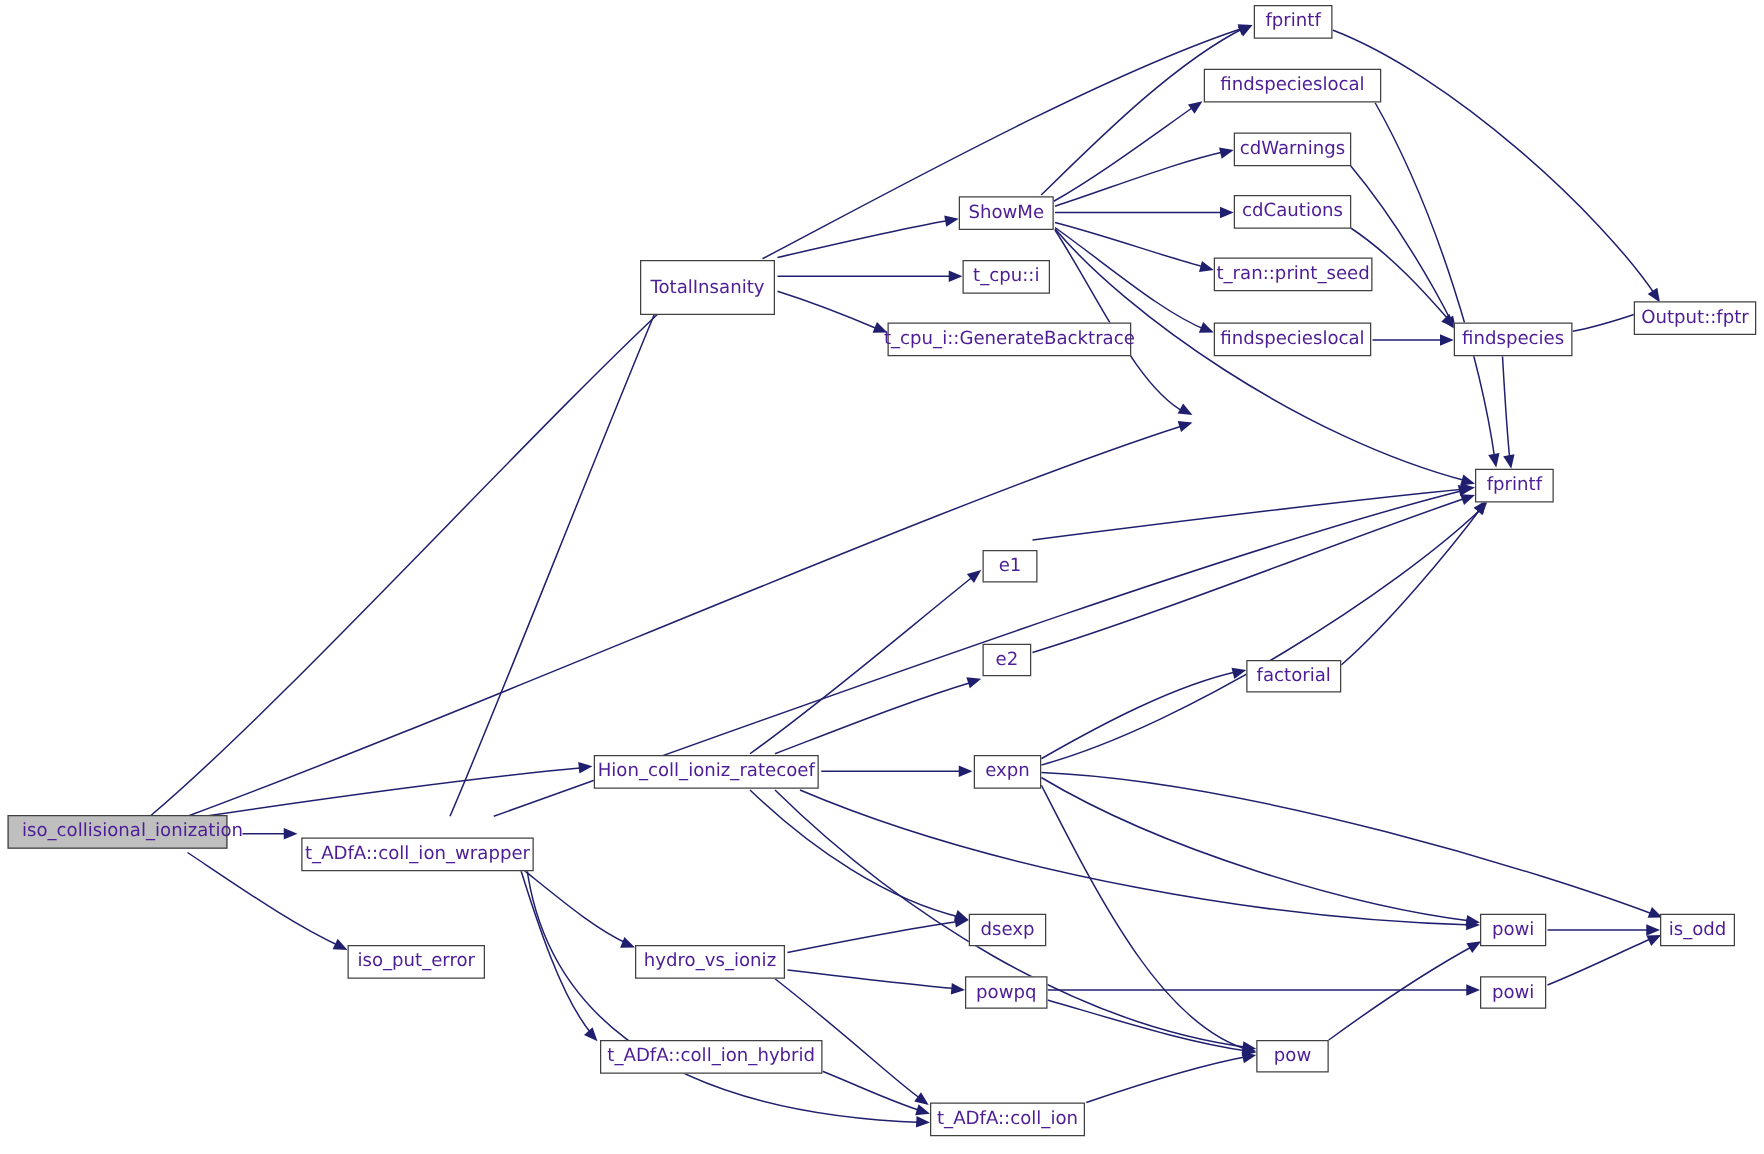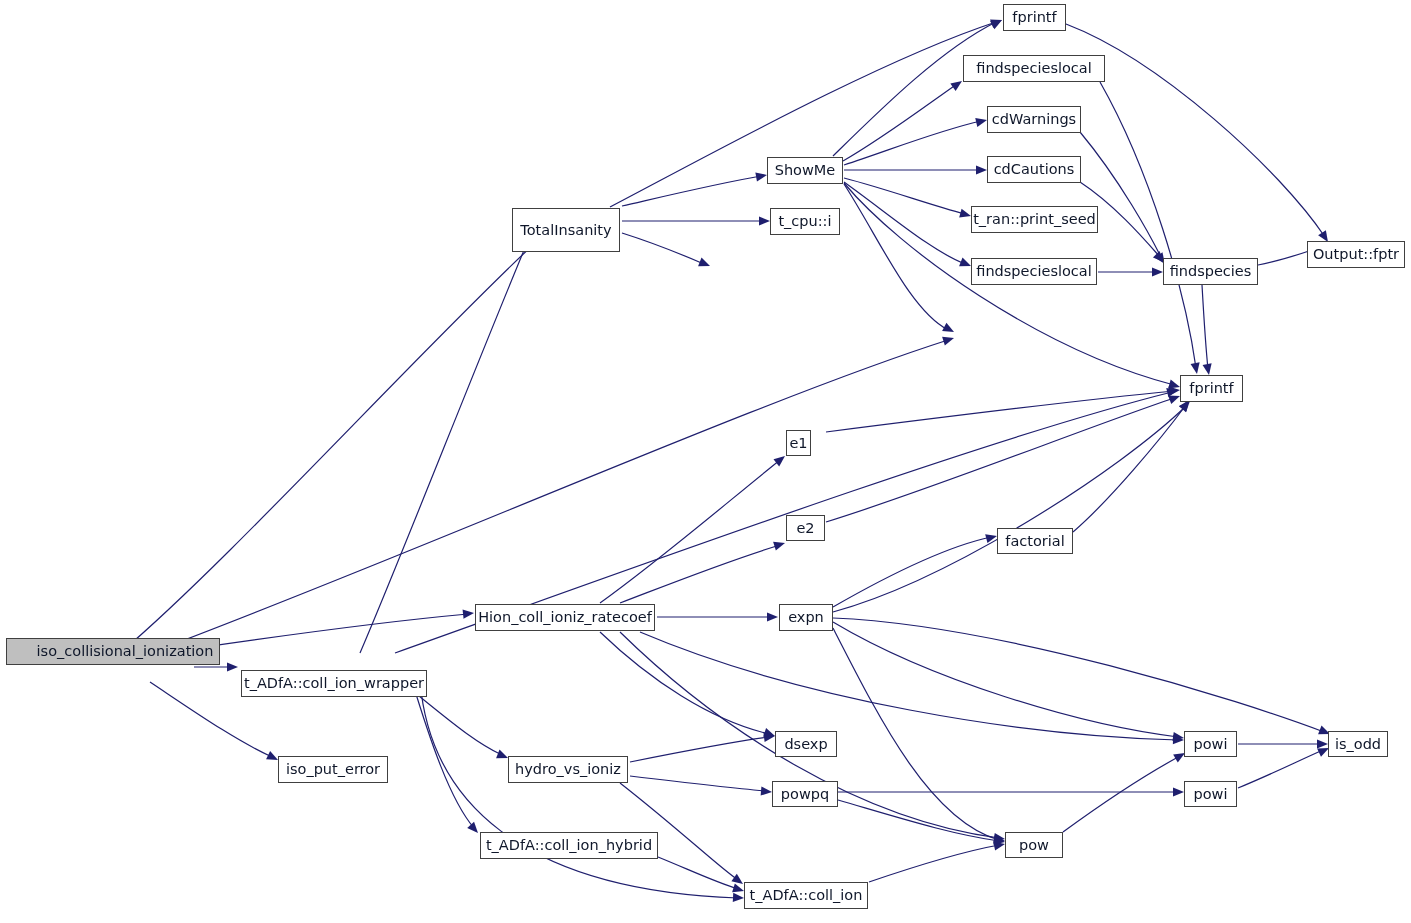--- a/index.html
+++ b/index.html
@@ -21,21 +21,21 @@
     top: 0;
     width: 1411px;
     height: 923px;
     pointer-events: none;
   }
   .node {
     position: absolute;
     box-sizing: border-box;
     border: 1px solid #404040;
     background: #ffffff;
-    color: #0f172a;
+    color: #4c1d95;
     font-size: 14.5px;
     line-height: 1.15;
     display: flex;
     align-items: center;
     justify-content: center;
     text-align: center;
     white-space: pre;
     cursor: default;
   }
   .node.current {
@@ -152,40 +152,41 @@
       <polygon points="0,0 -11,-4.6 -11,4.6" fill="#1f1f6e" transform="translate(1184,792) rotate(0)"></polygon>
       <path d="M 838,800 C 900,818 950,834 999,841" fill="none" stroke="#1f1f6e" stroke-width="1.2"></path>
       <polygon points="0,0 -11,-4.6 -11,4.6" fill="#1f1f6e" transform="translate(1005,842) rotate(9)"></polygon>
       <path d="M 1063,832 C 1100,805 1145,775 1180,756" fill="none" stroke="#1f1f6e" stroke-width="1.2"></path>
       <polygon points="0,0 -11,-4.6 -11,4.6" fill="#1f1f6e" transform="translate(1185,753) rotate(-30)"></polygon>
       <path d="M 1238,744 L 1322,744" fill="none" stroke="#1f1f6e" stroke-width="1.2"></path>
       <polygon points="0,0 -11,-4.6 -11,4.6" fill="#1f1f6e" transform="translate(1328,744) rotate(0)"></polygon>
       <path d="M 1238,788 C 1270,775 1300,760 1323,750" fill="none" stroke="#1f1f6e" stroke-width="1.2"></path>
       <polygon points="0,0 -11,-4.6 -11,4.6" fill="#1f1f6e" transform="translate(1329,748) rotate(-25)"></polygon>
     </svg>
-<div class="node current" style="left: 6px; top: 638px; width: 214px; height: 27px; padding-left: 24px;">iso_collisional_ionization</div>
+<div class="node current" style="left: 6px; top: 652px; width: 176px; height: 27px; padding-left: 24px;">iso_collisional_ionization</div>
     <div class="node" style="left: 241px; top: 654px; width: 186px; height: 27px; margin-top: 16px;">t_ADfA::coll_ion_wrapper</div>
     <div class="node" style="left: 278px; top: 756px; width: 110px; height: 27px;">iso_put_error</div>
     <div class="node" style="left: 475px; top: 604px; width: 180px; height: 27px;">Hion_coll_ioniz_ratecoef</div>
     <div class="node" style="left: 508px; top: 756px; width: 120px; height: 27px;">hydro_vs_ioniz</div>
     <div class="node" style="left: 480px; top: 832px; width: 178px; height: 27px;">t_ADfA::coll_ion_hybrid</div>
     <div class="node" style="left: 744px; top: 882px; width: 124px; height: 27px;">t_ADfA::coll_ion</div>
     <div class="node" style="left: 512px; top: 208px; width: 108px; height: 44px;">TotalInsanity</div>
     <div class="node" style="left: 767px; top: 157px; width: 76px; height: 27px;">ShowMe</div>
     <div class="node" style="left: 770px; top: 208px; width: 70px; height: 27px;">t_cpu::i</div>
+    <div class="node" style="left: 710px; top: 258px; width: 195px; height: 27px;">t_cpu_i::GenerateBacktrace</div>
     <div class="node" style="left: 1003px; top: 4px; width: 63px; height: 27px;">fprintf</div>
     <div class="node" style="left: 963px; top: 55px; width: 142px; height: 27px;">findspecieslocal</div>
     <div class="node" style="left: 987px; top: 106px; width: 94px; height: 27px;">cdWarnings</div>
     <div class="node" style="left: 987px; top: 156px; width: 94px; height: 27px;">cdCautions</div>
     <div class="node" style="left: 971px; top: 206px; width: 127px; height: 27px;">t_ran::print_seed</div>
     <div class="node" style="left: 971px; top: 258px; width: 126px; height: 27px;">findspecieslocal</div>
     <div class="node" style="left: 1163px; top: 258px; width: 95px; height: 27px;">findspecies</div>
     <div class="node" style="left: 1307px; top: 241px; width: 98px; height: 27px;">Output::fptr</div>
     <div class="node" style="left: 1180px; top: 375px; width: 63px; height: 27px;">fprintf</div>
-    <div class="node" style="left: 786px; top: 430px; width: 25px; height: 26px;">e1</div>
+    <div class="node" style="left: 786px; top: 440px; width: 44px; height: 26px;">e1</div>
     <div class="node" style="left: 786px; top: 515px; width: 39px; height: 26px;">e2</div>
     <div class="node" style="left: 997px; top: 528px; width: 76px; height: 26px;">factorial</div>
     <div class="node" style="left: 779px; top: 604px; width: 54px; height: 27px;">expn</div>
     <div class="node" style="left: 775px; top: 731px; width: 62px; height: 26px;">dsexp</div>
     <div class="node" style="left: 772px; top: 781px; width: 66px; height: 26px;">powpq</div>
     <div class="node" style="left: 1005px; top: 832px; width: 58px; height: 26px;">pow</div>
     <div class="node" style="left: 1184px; top: 731px; width: 53px; height: 26px;">powi</div>
     <div class="node" style="left: 1184px; top: 781px; width: 53px; height: 26px;">powi</div>
     <div class="node" style="left: 1328px; top: 731px; width: 60px; height: 26px;">is_odd</div>
   </div>

